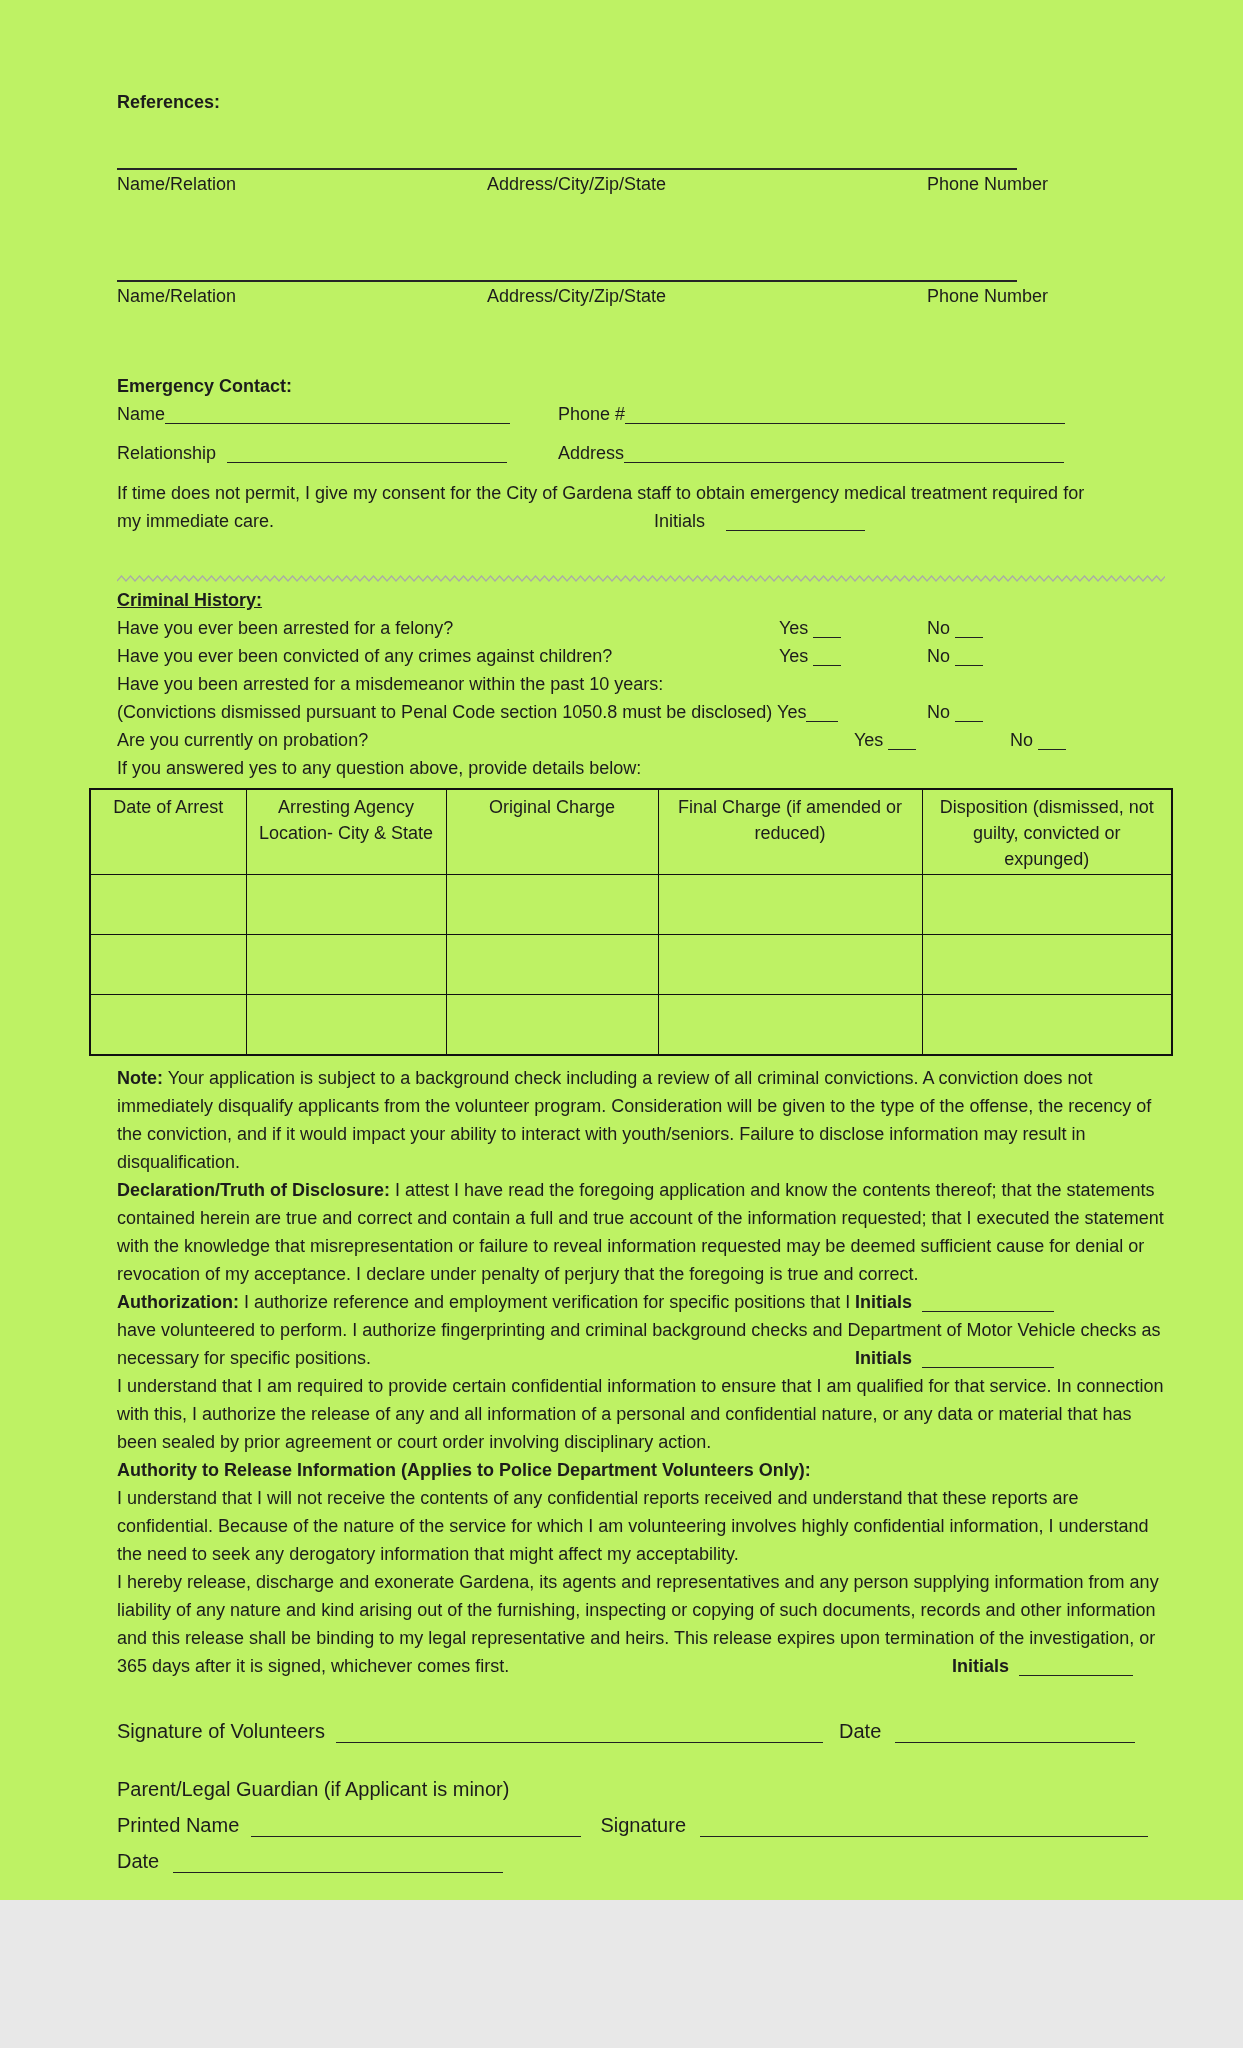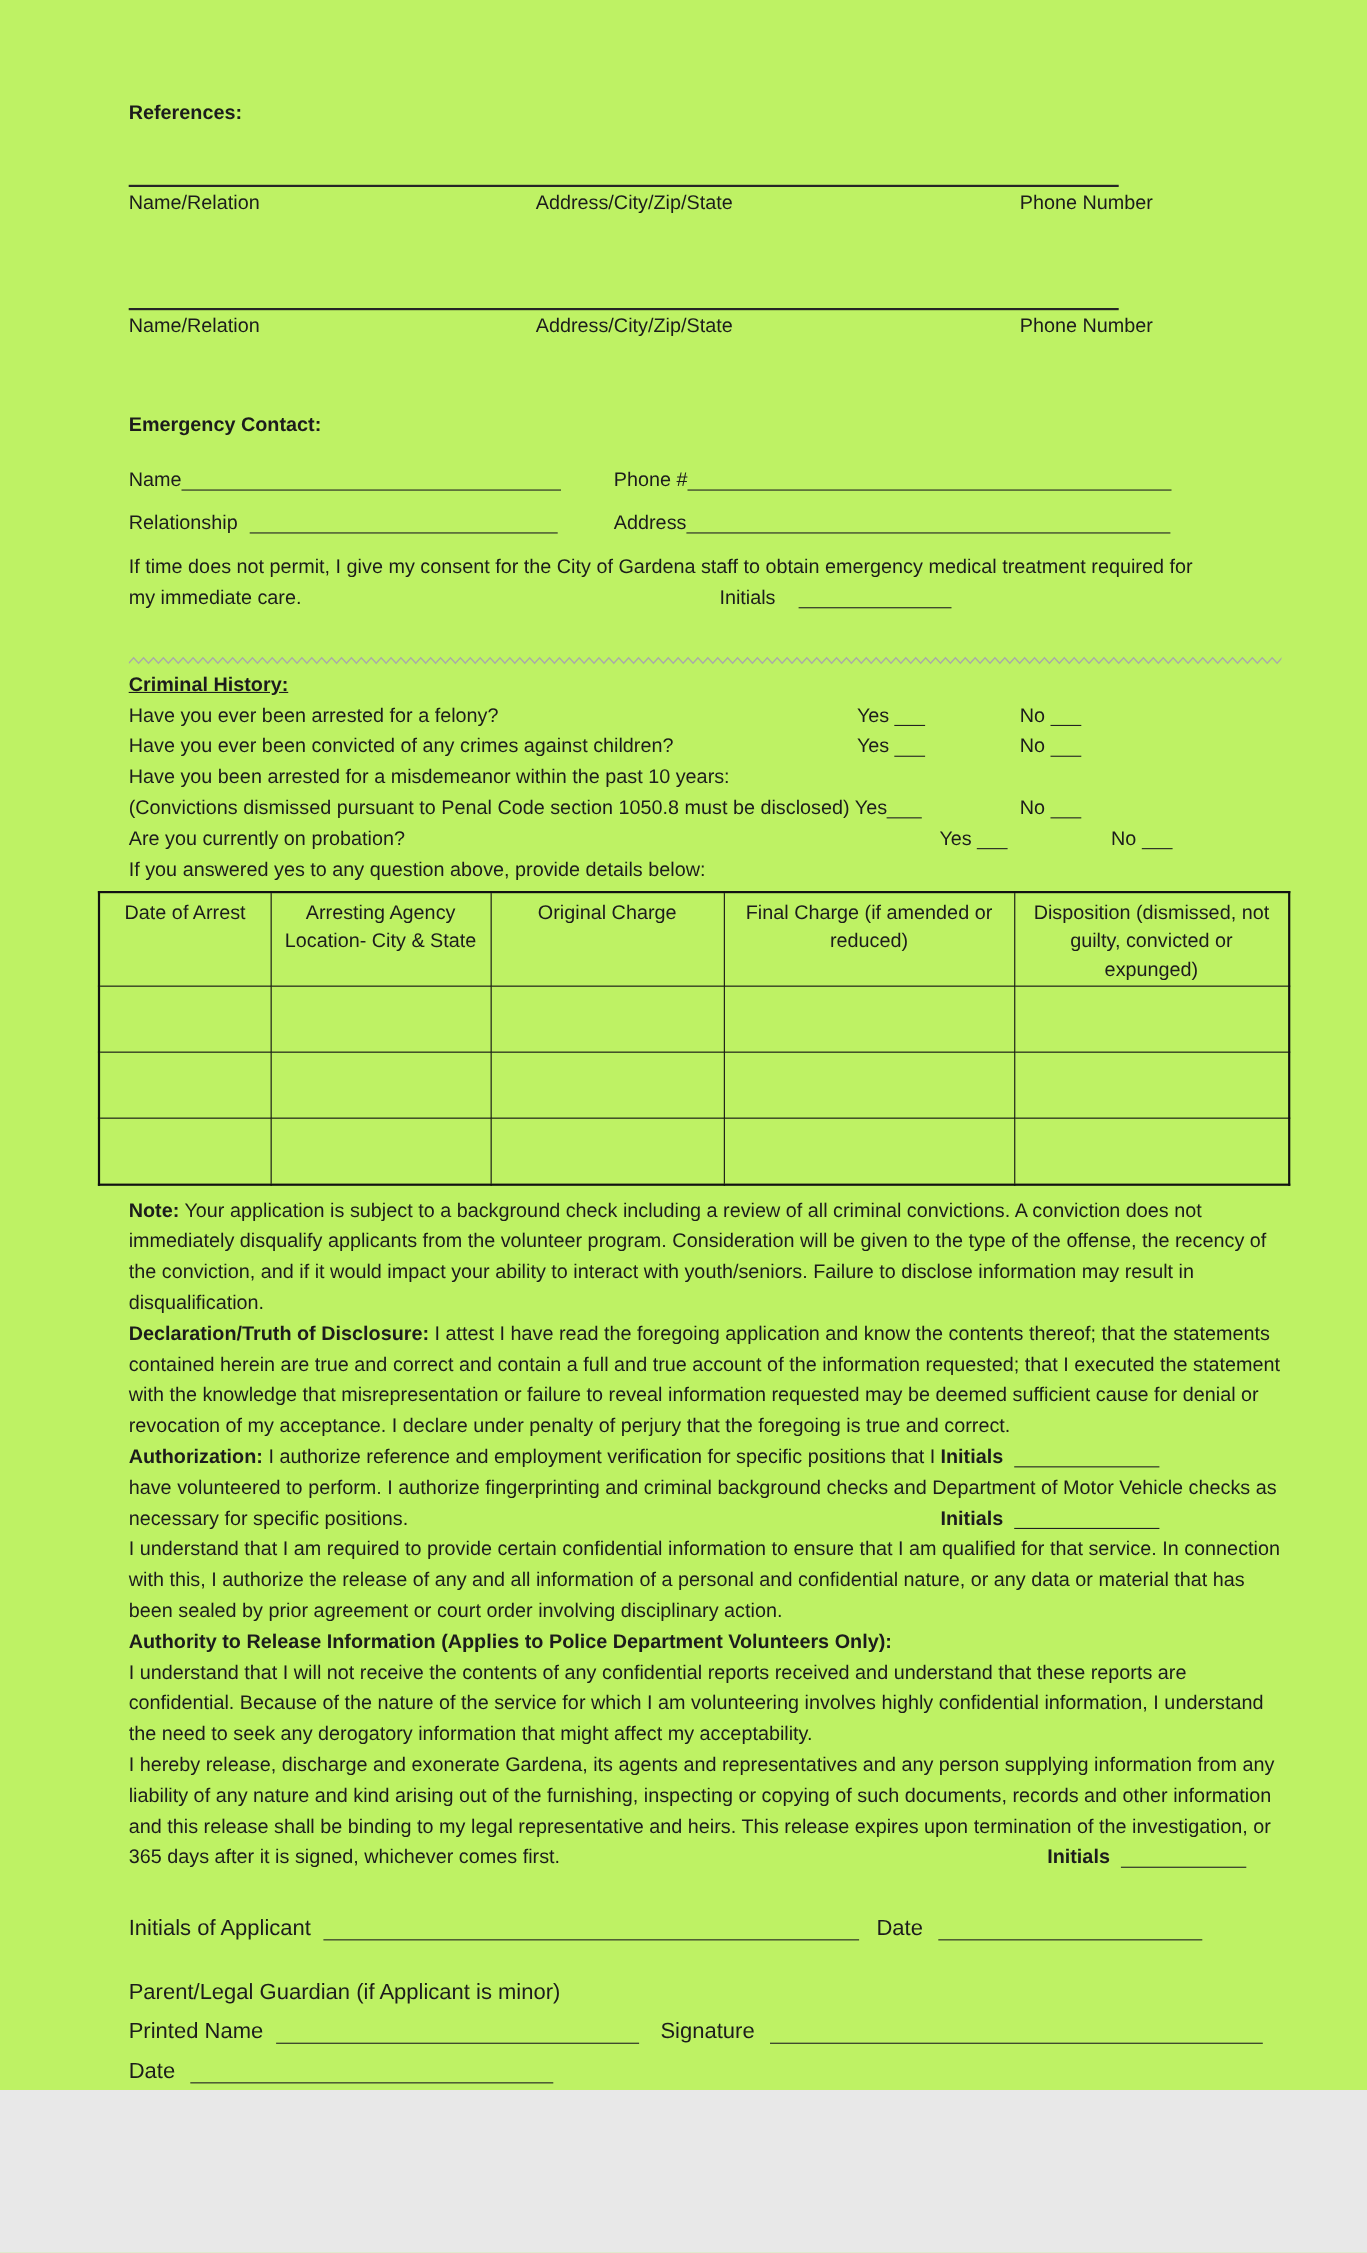--- a/index.html
+++ b/index.html
@@ -102,21 +102,21 @@
 
     <div class="ref-rule" style="margin-top:82px;"></div>
     <div class="ref-labels">
       <span class="l1">Name/Relation</span>
       <span class="l2">Address/City/Zip/State</span>
       <span class="l3">Phone Number</span>
     </div>
 
     <div class="sect-heading" style="margin-top:62px;">Emergency Contact:</div>
 
-    <div class="form-row" style="margin-top:22px;">
+    <div class="form-row" style="">
       <span>Name</span><span class="blank" style="width:345px;"></span>
       <span class="grp2">
         <span>Phone #</span><span class="blank" style="width:440px;"></span>
       </span>
     </div>
 
     <div class="form-row" style="margin-top:9px;">
       <span>Relationship</span> <span class="blank" style="width:280px;margin-left:6px;"></span>
       <span class="grp2">
         <span>Address</span><span class="blank" style="width:440px;"></span>
@@ -235,21 +235,21 @@
     <div class="para">I understand that I will not receive the contents of any confidential reports received and understand that these reports are confidential. Because of the nature of the service for which I am volunteering involves highly confidential information, I understand the need to seek any derogatory information that might affect my acceptability.</div>
     <div class="para">
       <span>I hereby release, discharge and exonerate Gardena, its agents and representatives and any person supplying information from any liability of any nature and kind arising out of the furnishing, inspecting or copying of such documents, records and other information and this release shall be binding to my legal representative and heirs. This release expires upon termination of the investigation, or 365 days after it is signed, whichever comes first.</span>
       <span class="initials-inline" style="margin-right:32px;">
         <span class="bold">Initials</span><span class="blank" style="width:114px;"></span>
       </span>
     </div>
 
     <div class="sig-block">
       <div class="sig-row" style="margin-top:36px;">
-        <span>Initials of Applicant</span>
+        <span>Signature of Volunteers</span>
         <span class="blank" style="width:487px;margin-left:6px;"></span>
         <span style="margin-left:10px;">Date</span>
         <span class="blank" style="width:240px;margin-left:8px;"></span>
       </div>
 
       <div class="sig-row" style="margin-top:28px;">Parent/Legal Guardian (if Applicant is minor)</div>
 
       <div class="sig-row">
         <span>Printed Name</span>
         <span class="blank" style="width:330px;margin-left:6px;"></span>

